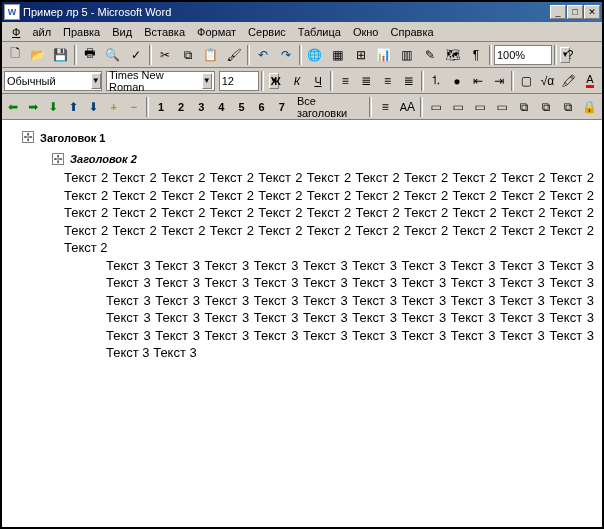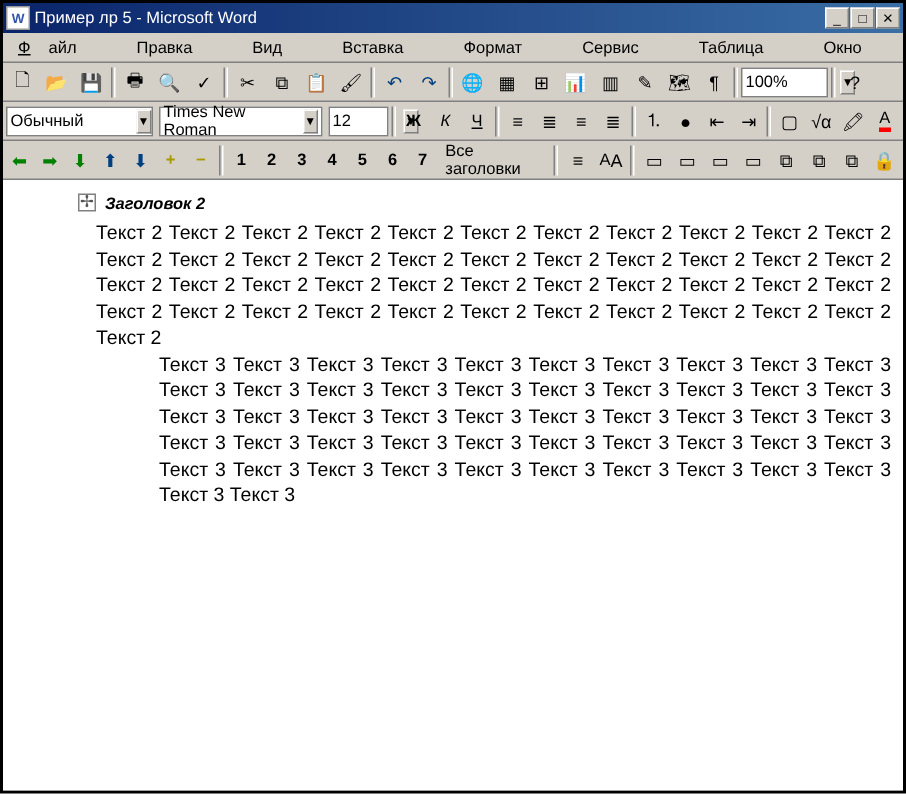--- a/index.html
+++ b/index.html
@@ -1,21 +1,21 @@
 <!DOCTYPE html>
 <html><head>
 <meta charset="utf-8">
 <style>
 *{box-sizing:border-box;margin:0;padding:0;font-family:Tahoma,Arial,sans-serif;font-size:11px;}
 body{background:#fff;width:604px;height:529px;overflow:hidden;border:2px solid #000;}
 .titlebar{background:linear-gradient(to right,#0a246a,#3a6ea5);color:#fff;height:20px;display:flex;align-items:center;padding:0 2px;}
 .titlebar .icon{width:16px;height:16px;background:#fff;color:#35a;font-weight:bold;font-size:9px;display:flex;align-items:center;justify-content:center;margin-right:3px;border:1px solid #999;}
 .titlebar .title{flex:1;font-weight:normal;font-size:11px;}
 .winbtn{width:16px;height:14px;background:#d4d0c8;border:1px solid #fff;border-right-color:#808080;border-bottom-color:#808080;margin-left:1px;display:flex;align-items:center;justify-content:center;font-size:9px;font-family:Arial;color:#000;}
-.menubar{background:#d4d0c8;height:20px;display:flex;align-items:center;padding:0 4px;border-bottom:1px solid #808080;gap:28px;}
+.menubar{background:#d4d0c8;height:20px;display:flex;align-items:center;padding:0 4px;border-bottom:1px solid #808080;}
 .menubar span{padding:2px 6px;cursor:default;}
 .menubar span u{text-decoration:underline;}
 .toolbar{background:#d4d0c8;height:26px;display:flex;align-items:center;padding:1px 2px;border-bottom:1px solid #808080;gap:1px;}
 .tbtn{width:22px;height:22px;display:flex;align-items:center;justify-content:center;font-size:12px;cursor:default;}
 .sep{width:3px;height:20px;border-left:1px solid #808080;border-right:1px solid #fff;margin:0 1px;}
 .combo{background:#fff;border:1px solid #808080;height:20px;display:flex;align-items:center;padding:0 2px;font-size:11px;gap:32px;}
 .combo .dd{margin-left:3px;background:#d4d0c8;width:14px;height:16px;display:flex;align-items:center;justify-content:center;font-size:8px;border:1px solid #fff;border-right-color:#808080;border-bottom-color:#808080;}
 .outline-bar{background:#d4d0c8;height:26px;display:flex;align-items:center;padding:1px 2px;border-bottom:1px solid #808080;gap:2px;}
 .lvlbtn{width:20px;height:20px;display:flex;align-items:center;justify-content:center;font-weight:bold;font-size:11px;}
 .arrow{width:20px;height:20px;display:flex;align-items:center;justify-content:center;font-size:12px;}
@@ -160,20 +160,21 @@
   <div class="tbtn">▭</div>
   <div class="tbtn">▭</div>
   <div class="tbtn">▭</div>
   <div class="tbtn">⧉</div>
   <div class="tbtn">⧉</div>
   <div class="tbtn">⧉</div>
   <div class="tbtn">🔒</div>
 </div>
 
 <div class="doc-area">
+  <div class="h1"><span class="plus">✢</span><span>Заголовок 1</span></div>
   <div class="h2"><span class="plus">✢</span><span>Заголовок 2</span></div>
   <div class="body-t b2">Текст 2 Текст 2 Текст 2 Текст 2 Текст 2 Текст 2 Текст 2 Текст 2 Текст 2 Текст 2 Текст 2 Текст 2 Текст 2 Текст 2 Текст 2 Текст 2 Текст 2 Текст 2 Текст 2 Текст 2 Текст 2 Текст 2 Текст 2 Текст 2 Текст 2 Текст 2 Текст 2 Текст 2 Текст 2 Текст 2 Текст 2 Текст 2 Текст 2 Текст 2 Текст 2 Текст 2 Текст 2 Текст 2 Текст 2 Текст 2 Текст 2 Текст 2 Текст 2 Текст 2 Текст 2</div>
   <div class="body-t b3">Текст 3 Текст 3 Текст 3 Текст 3 Текст 3 Текст 3 Текст 3 Текст 3 Текст 3 Текст 3 Текст 3 Текст 3 Текст 3 Текст 3 Текст 3 Текст 3 Текст 3 Текст 3 Текст 3 Текст 3 Текст 3 Текст 3 Текст 3 Текст 3 Текст 3 Текст 3 Текст 3 Текст 3 Текст 3 Текст 3 Текст 3 Текст 3 Текст 3 Текст 3 Текст 3 Текст 3 Текст 3 Текст 3 Текст 3 Текст 3 Текст 3 Текст 3 Текст 3 Текст 3 Текст 3 Текст 3 Текст 3 Текст 3 Текст 3 Текст 3 Текст 3 Текст 3</div>
 </div>
 
 <div class="viewbar">
   <div class="vbtn">≡</div>
   <div class="vbtn">▦</div>
   <div class="vbtn">▤</div>
   <div class="vbtn">⊟</div>

